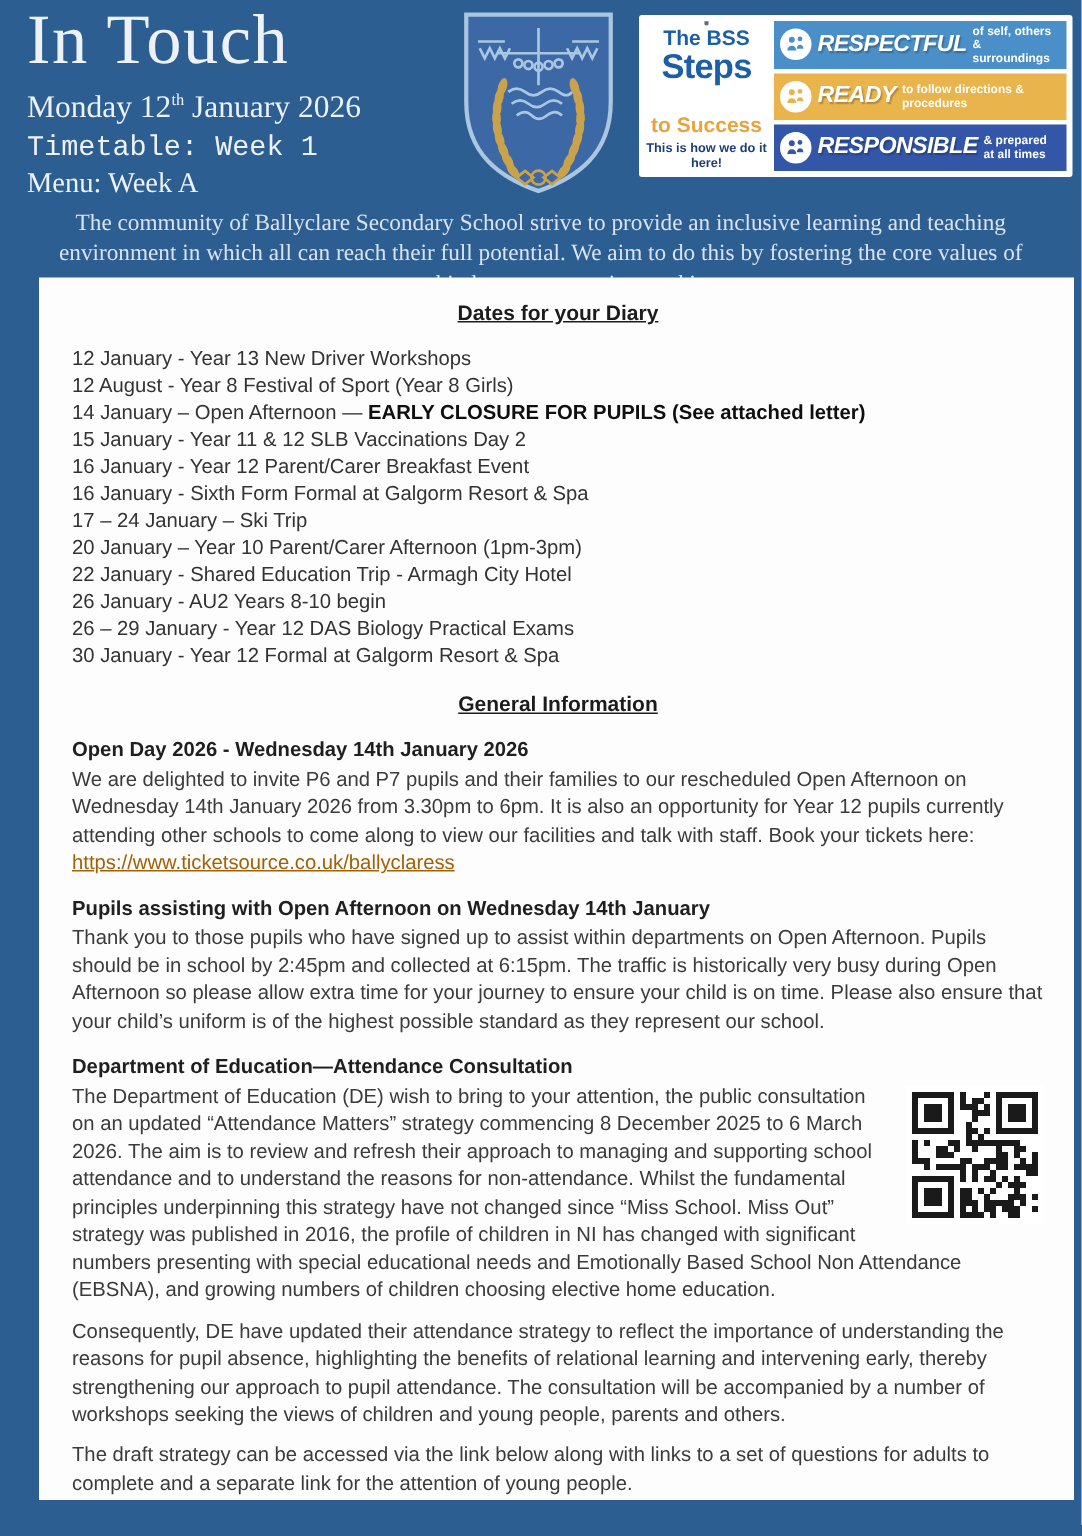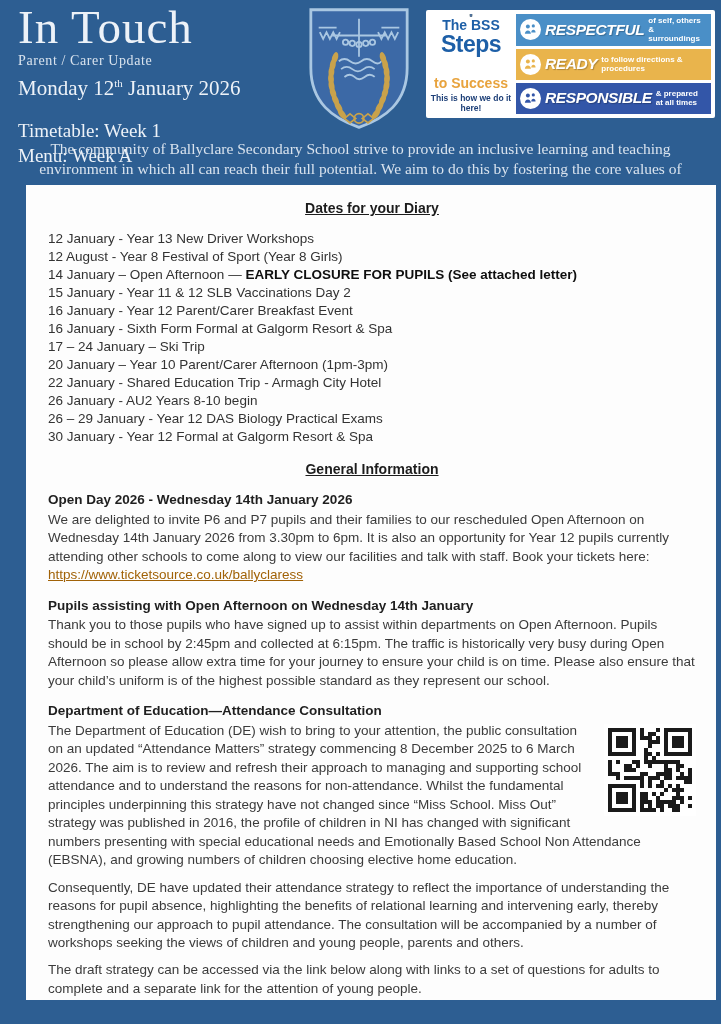--- a/index.html
+++ b/index.html
@@ -6,21 +6,21 @@
   body{width:721px;height:1024px;position:relative;background:#2d5e92;
        font-family:"Liberation Sans",sans-serif;overflow:hidden;}
 
   
   .header{position:absolute;top:0;left:0;right:0;height:220px;color:#edf2f8;}
   .title-block{position:absolute;left:18px;top:4px;font-family:"Liberation Serif",serif;}
   .main-title{font-size:47px;line-height:1.02;font-weight:400;letter-spacing:1px;}
   .subtitle{font-size:14px;margin-top:1px;letter-spacing:.6px;color:#d9e3ee;}
   .date-line{font-size:21px;margin-top:7px;}
   .date-line sup{font-size:11px;}
-  .tt-line{font-size:19px;margin-top:19px;}
+  .tt-line{font-size:19px;margin-top:3px;font-family:Liberation Mono, monospace;}
   .menu-line{font-size:19px;margin-top:3px;}
 
   .crest{position:absolute;left:303px;top:4px;width:112px;height:128px;}
 
   
   .bss{position:absolute;left:426px;top:10px;width:289px;height:108px;background:#fff;
        display:flex;padding:4px;box-sizing:border-box;gap:4px;border-radius:2px;}
   .bss-left{width:82px;display:flex;flex-direction:column;align-items:center;text-align:center;
        font-weight:bold;line-height:1;}
   .bss-left .mini-shield{width:28px;height:32px;}
@@ -55,21 +55,20 @@
   a.link{color:#a16207;text-decoration:underline;cursor:pointer;}
   .qr-float{float:right;width:92px;height:92px;margin:2px 0 4px 12px;background:#fff;}
   .clear{clear:both;}
 </style>
 </head>
 <body>
 
 <div class="header">
   <div class="title-block">
     <div class="main-title">In Touch</div>
-    <div class="subtitle">Parent / Carer Update</div>
     <div class="date-line"><span>Monday 12</span><sup>th</sup><span> January 2026</span></div>
     <div class="tt-line">Timetable: Week 1</div>
     <div class="menu-line">Menu: Week A</div>
   </div>
 
   <svg class="crest" viewBox="0 0 100 112">
     <path d="M7 4 H93 V56 C93 87 73 101 50 109 C27 101 7 87 7 56 Z" fill="#3c69a6" stroke="#aac7e2" stroke-width="2.5"></path>
     <g stroke="#aac7e2" stroke-width="1.6" fill="none">
       <path d="M50 12 V46"></path>
       <path d="M26 27 H74"></path>

